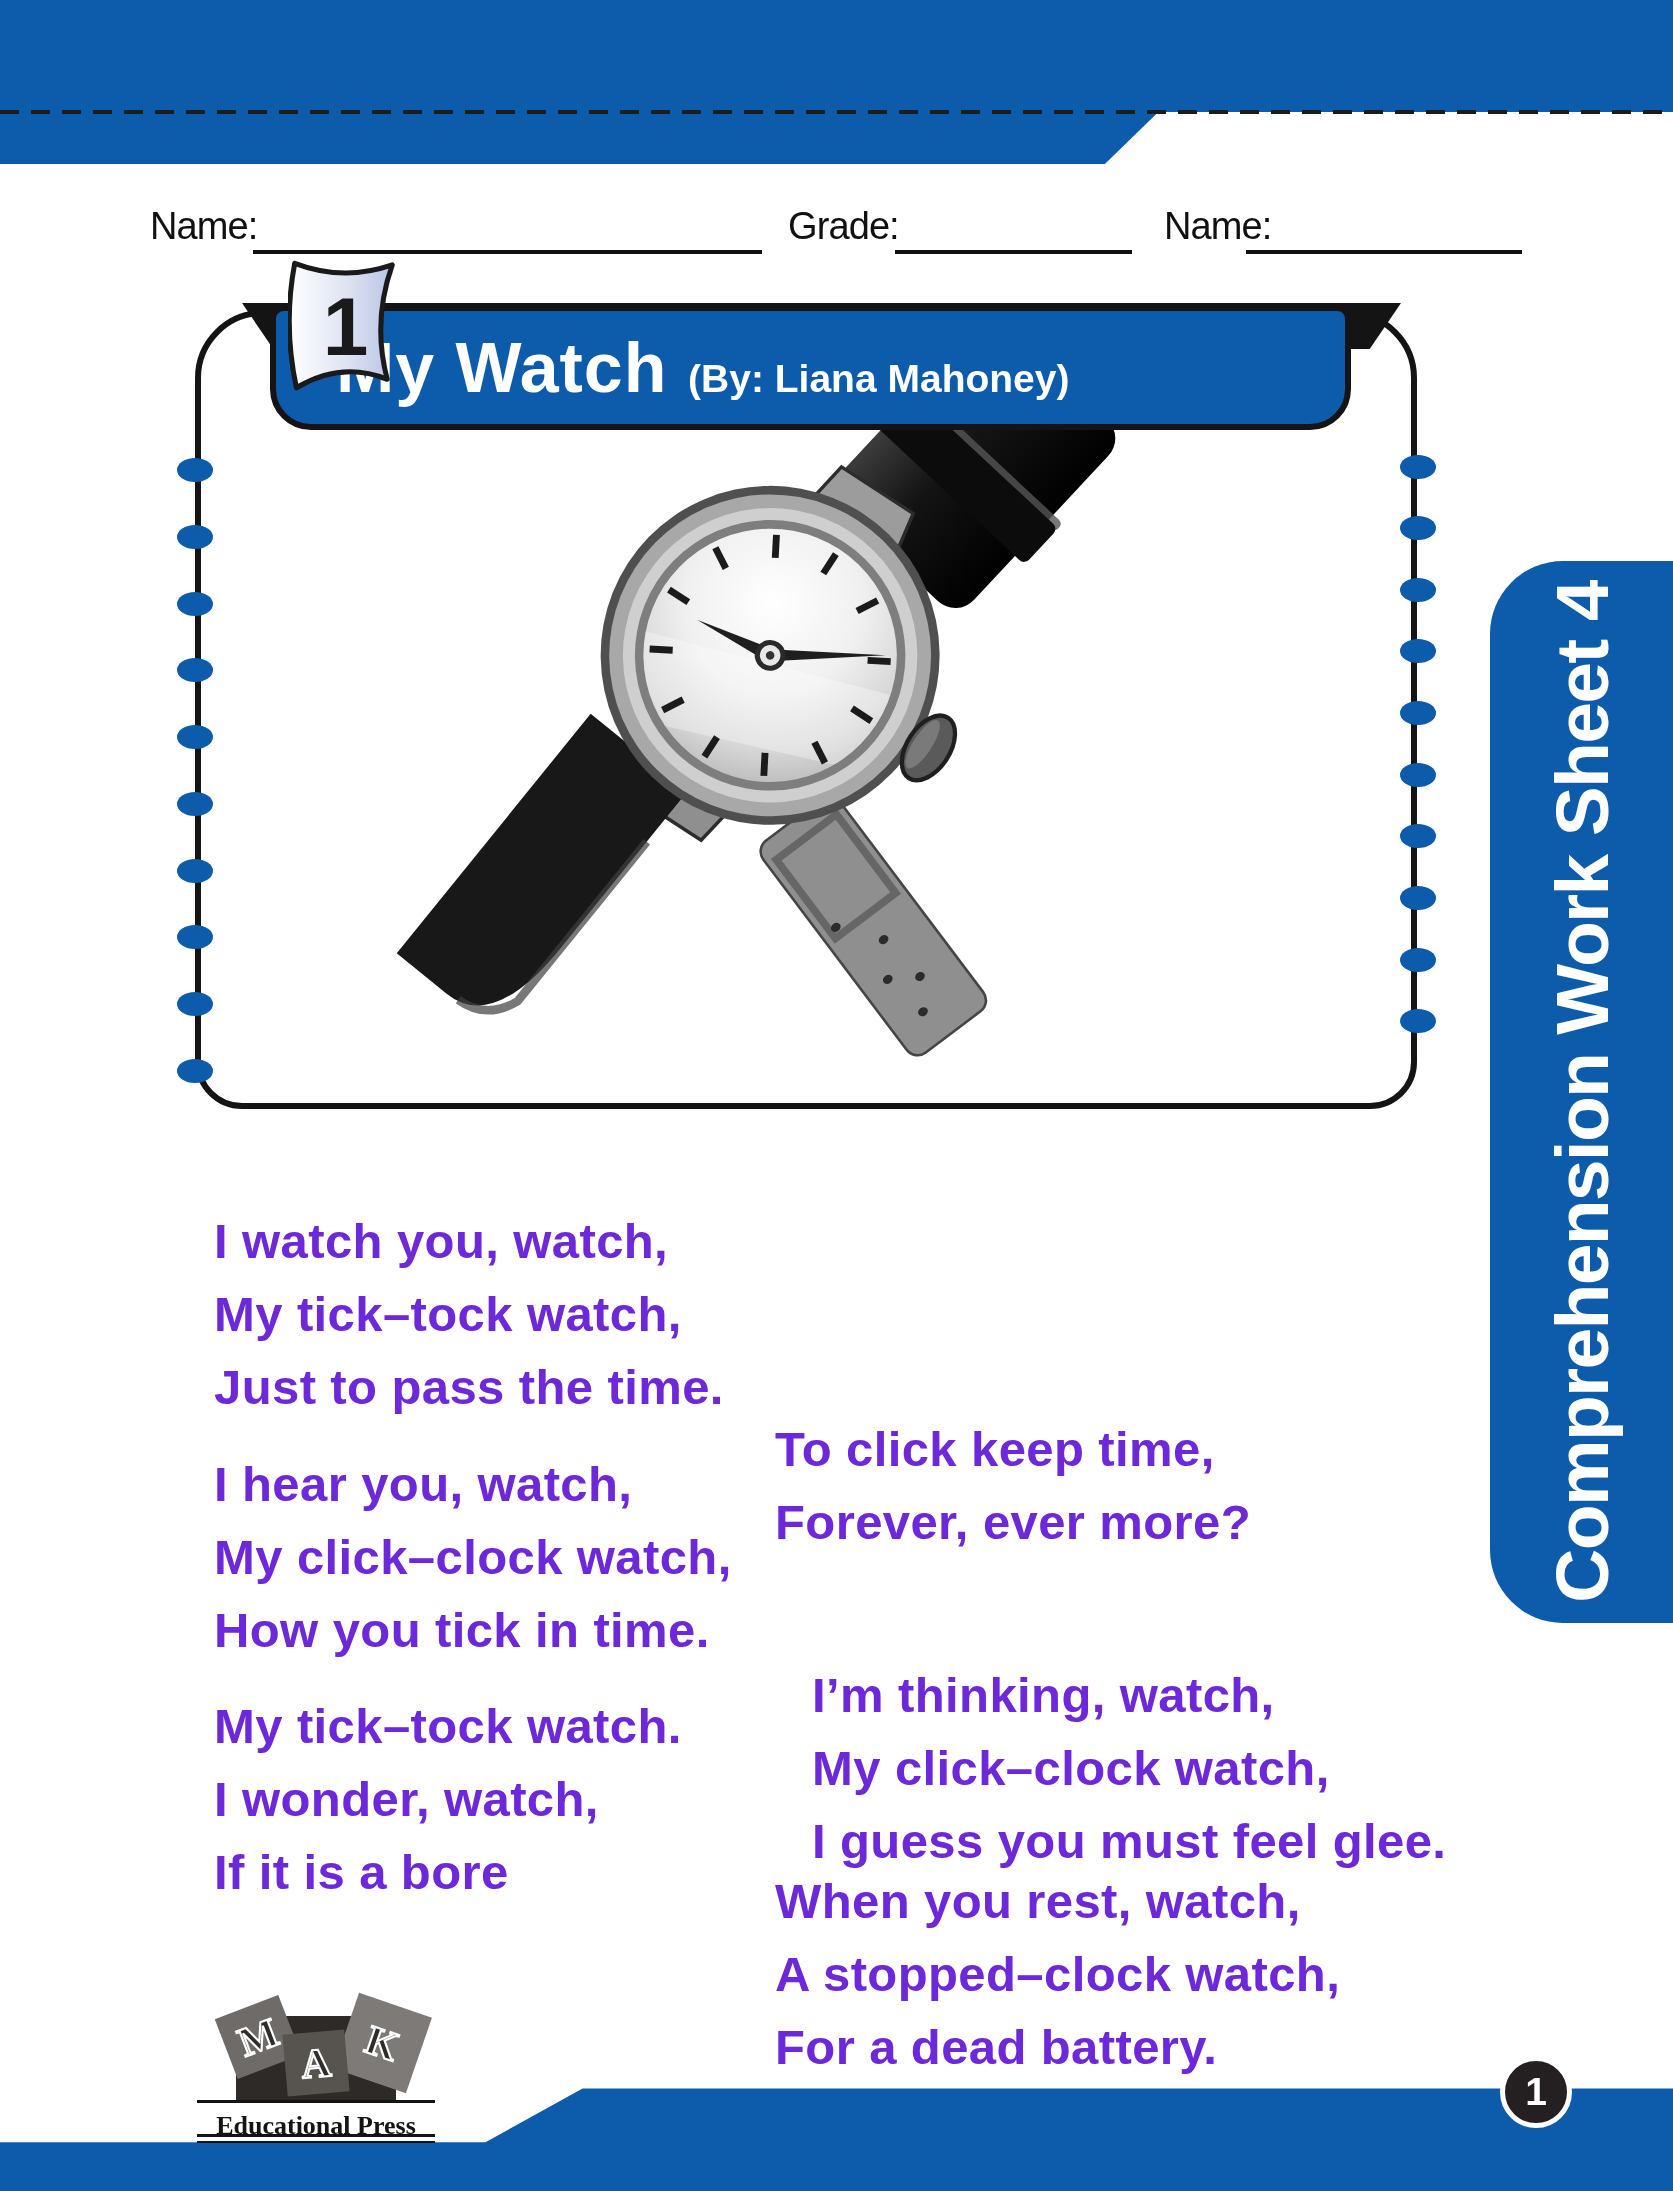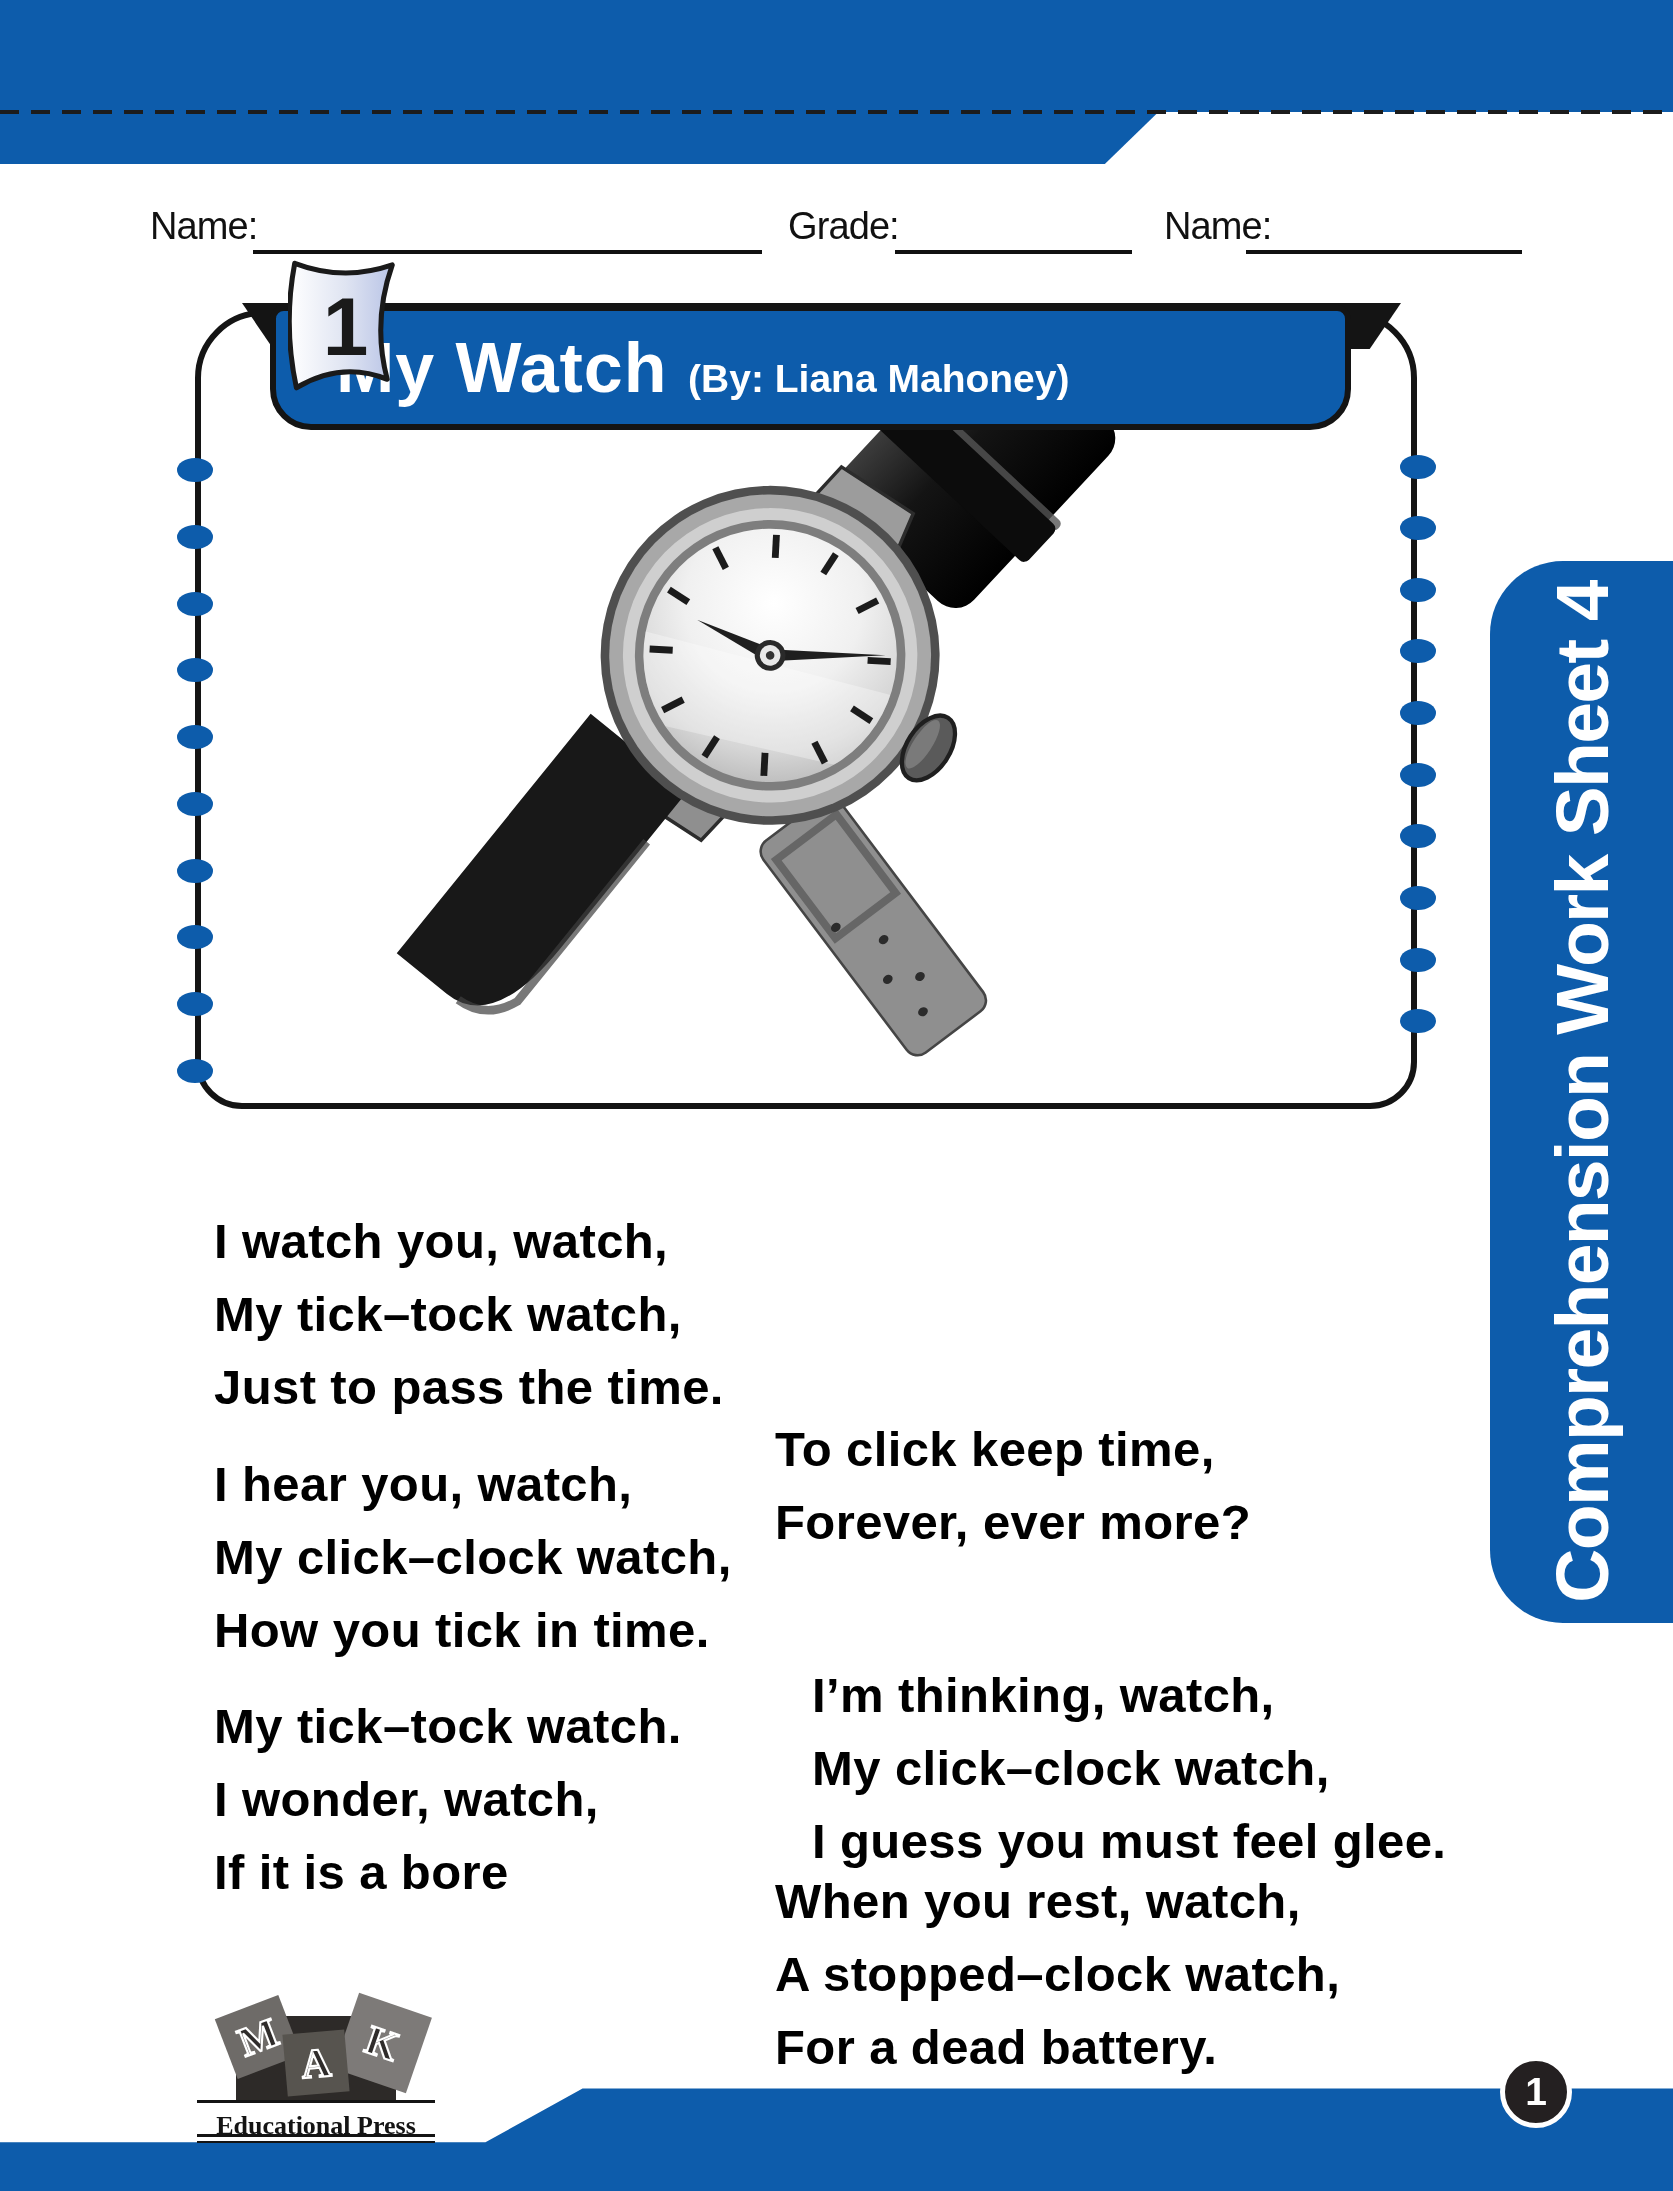--- a/index.html
+++ b/index.html
@@ -33,21 +33,21 @@
   .ribbon-num{position:absolute;left:301px;top:267px;width:89px;text-align:center;
     font-size:82px;font-weight:bold;color:#1a1a1a;z-index:6;line-height:120px;}
   
   .watch{position:absolute;left:479px;top:390px;width:685px;height:719px;overflow:visible;z-index:2;}
   
   .sidebar{position:absolute;left:1490px;top:561px;width:184px;height:1062px;background:var(--blue);
     border-radius:73px 0 0 73px;z-index:2;}
   .sidebar-label{position:absolute;left:50%;top:50%;transform:translate(-50%,-50%) rotate(180deg);
     writing-mode:vertical-rl;font-size:75px;font-weight:bold;color:#fff;letter-spacing:-1.7px;white-space:nowrap;}
   
-  .stanza{position:absolute;font-weight:bold;font-size:49px;line-height:73px;color:#000000;
+  .stanza{position:absolute;font-weight:bold;font-size:49px;line-height:73px;color:#6d28d9;
     letter-spacing:0.4px;white-space:nowrap;}
   
   .logo{position:absolute;left:197px;top:1999px;width:248px;height:163px;z-index:3;}
   .logo-box{position:absolute;left:39px;top:17px;width:160px;height:87px;background:#2d2a28;}
   .flap{position:absolute;display:flex;align-items:center;justify-content:center;
     font-family:"Liberation Serif",serif;font-weight:bold;font-size:41px;color:#2f2c2b;
     -webkit-text-stroke:2.1px #ffffff;}
   .flap-m{left:27px;top:6px;width:68px;height:64px;background:#6e6b68;transform:rotate(-21deg);}
   .flap-k{left:147px;top:4.3px;width:77px;height:80px;background:#7d7a78;transform:rotate(19deg);}
   .flap-a{left:88px;top:33px;width:62px;height:62px;background:#57544f;transform:rotate(-5deg);}

